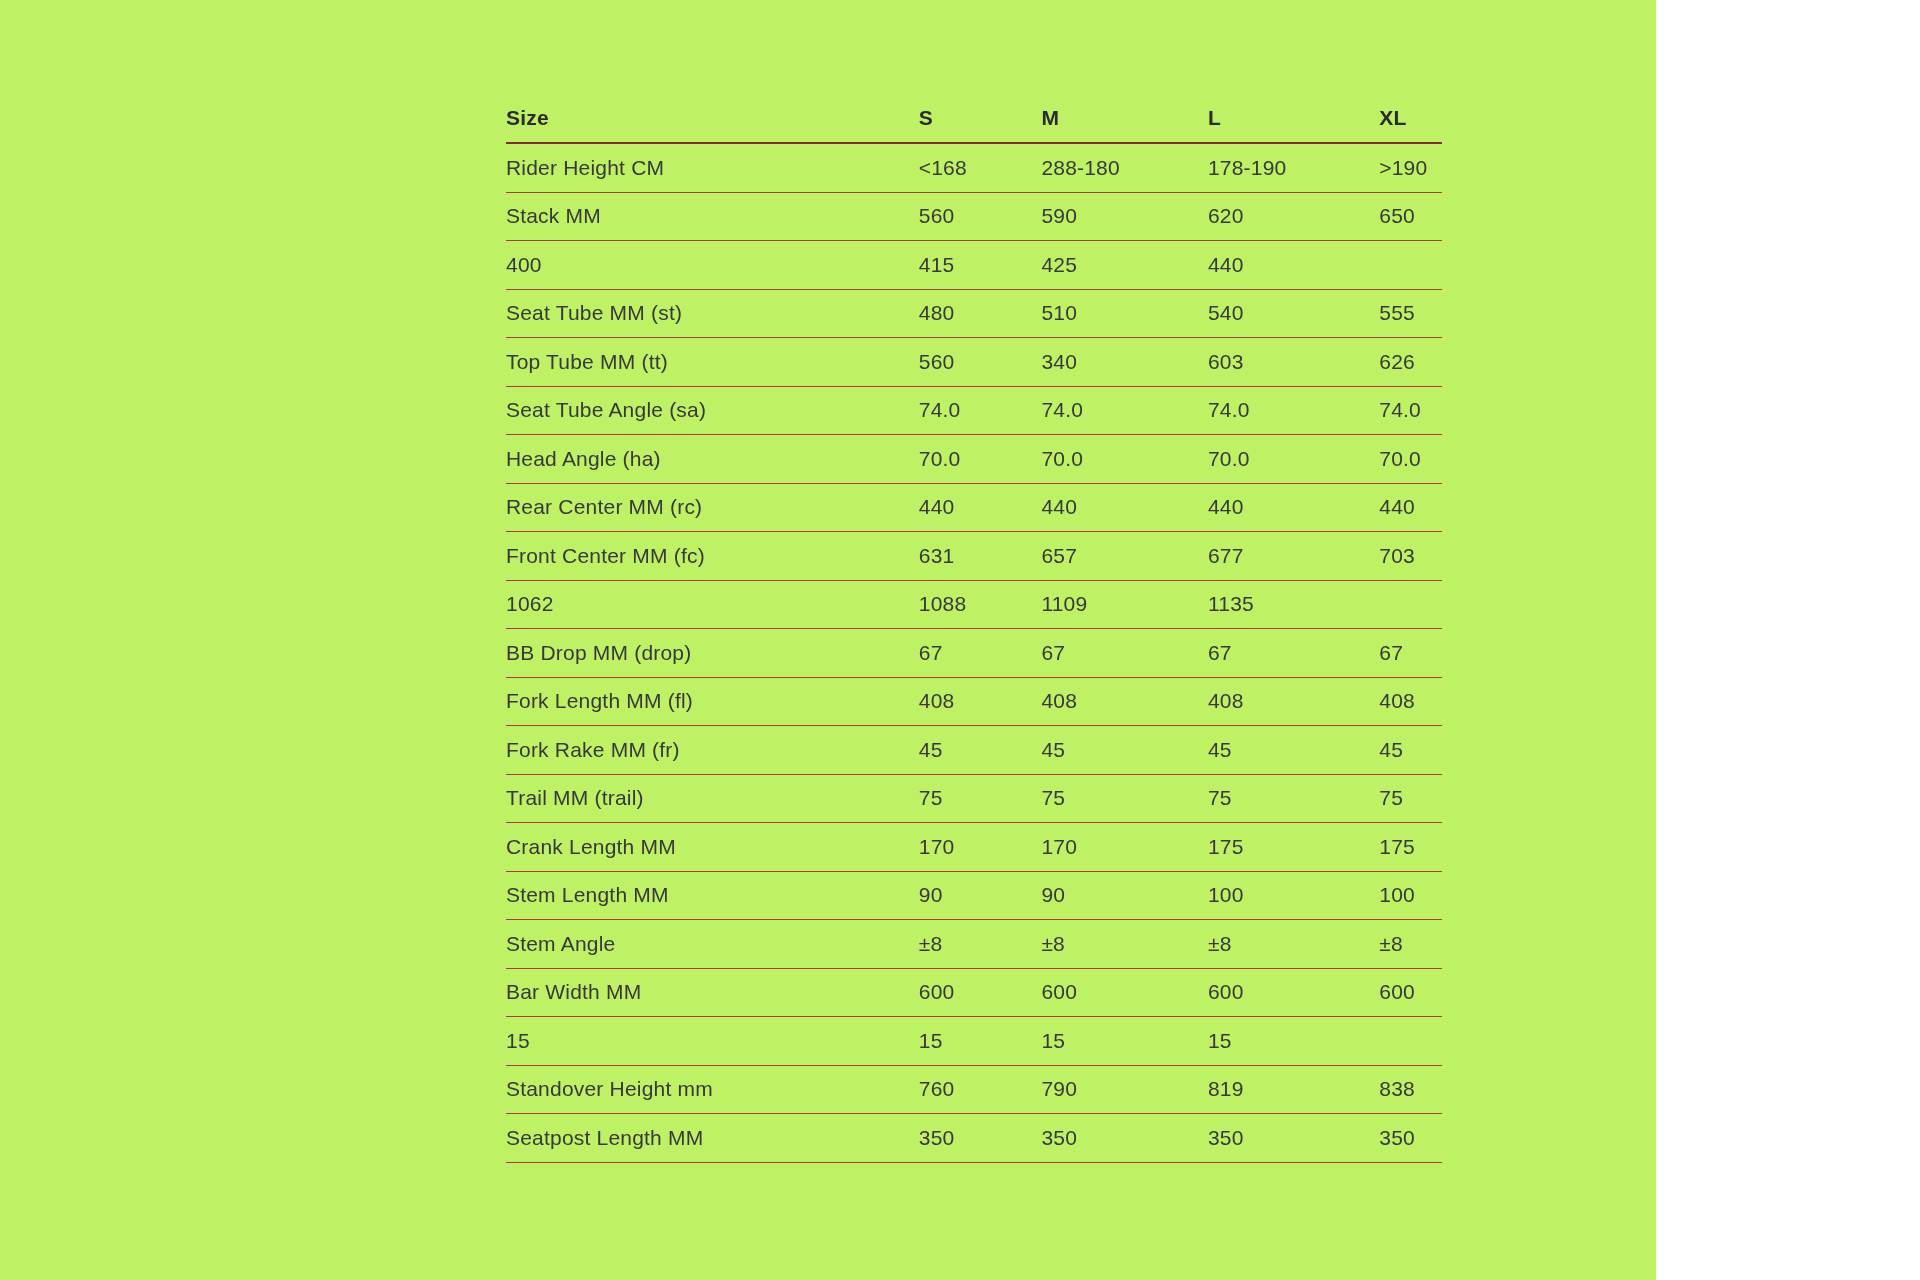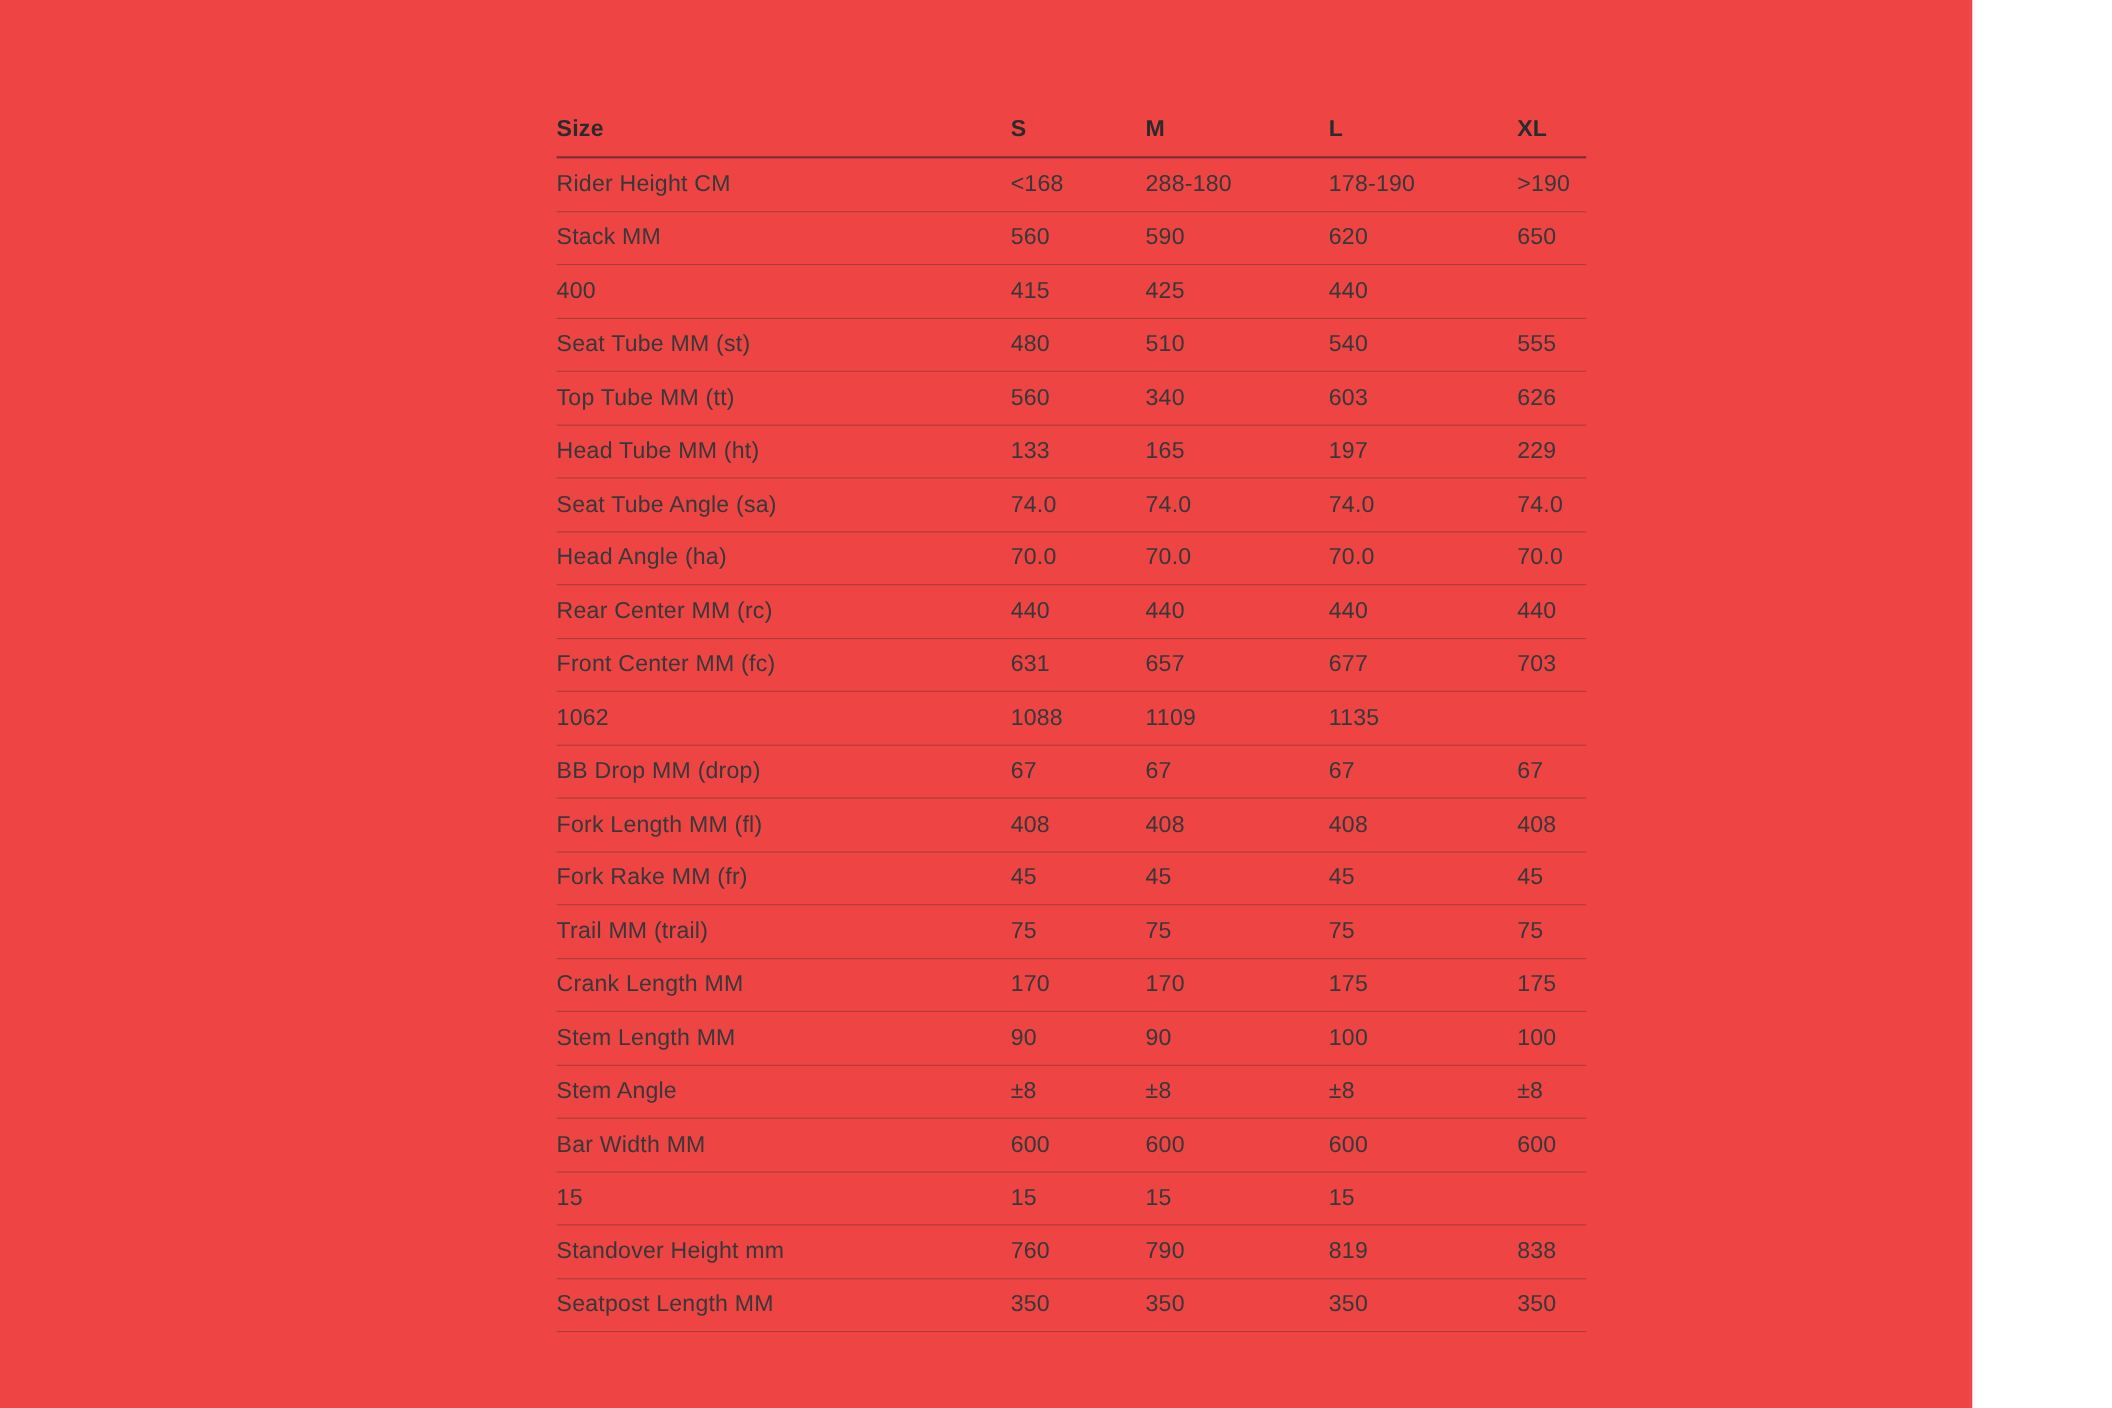--- a/index.html
+++ b/index.html
@@ -1,20 +1,20 @@
 <!DOCTYPE html>
 <html style="--row-border: #b03a3a; --header-border: #7c2d38; --text: #383838; --header-text: #2b2b2b;"><head>
 <meta charset="utf-8">
 <style>
   html, body { margin: 0; padding: 0; background: #ffffff; }
   .page {
     position: relative;
-    width: 1793px;
+    width: 1656px;
     height: 1280px;
-    background: #ef4444;
+    background: #bef264;
     font-family: "Liberation Sans", sans-serif;
     color: var(--text, #383838);
   }
   .geo-table {
     position: absolute;
     left: 506px;
     top: 94px;
     width: 936px;
   }
   .row {
@@ -79,27 +79,20 @@
           <div class="cell">555</div>
         </div>
         <div class="row">
           <div class="cell label">Top Tube MM (tt)</div>
           <div class="cell">560</div>
           <div class="cell">340</div>
           <div class="cell">603</div>
           <div class="cell">626</div>
         </div>
         <div class="row">
-          <div class="cell label">Head Tube MM (ht)</div>
-          <div class="cell">133</div>
-          <div class="cell">165</div>
-          <div class="cell">197</div>
-          <div class="cell">229</div>
-        </div>
-        <div class="row">
           <div class="cell label">Seat Tube Angle (sa)</div>
           <div class="cell">74.0</div>
           <div class="cell">74.0</div>
           <div class="cell">74.0</div>
           <div class="cell">74.0</div>
         </div>
         <div class="row">
           <div class="cell label">Head Angle (ha)</div>
           <div class="cell">70.0</div>
           <div class="cell">70.0</div>

